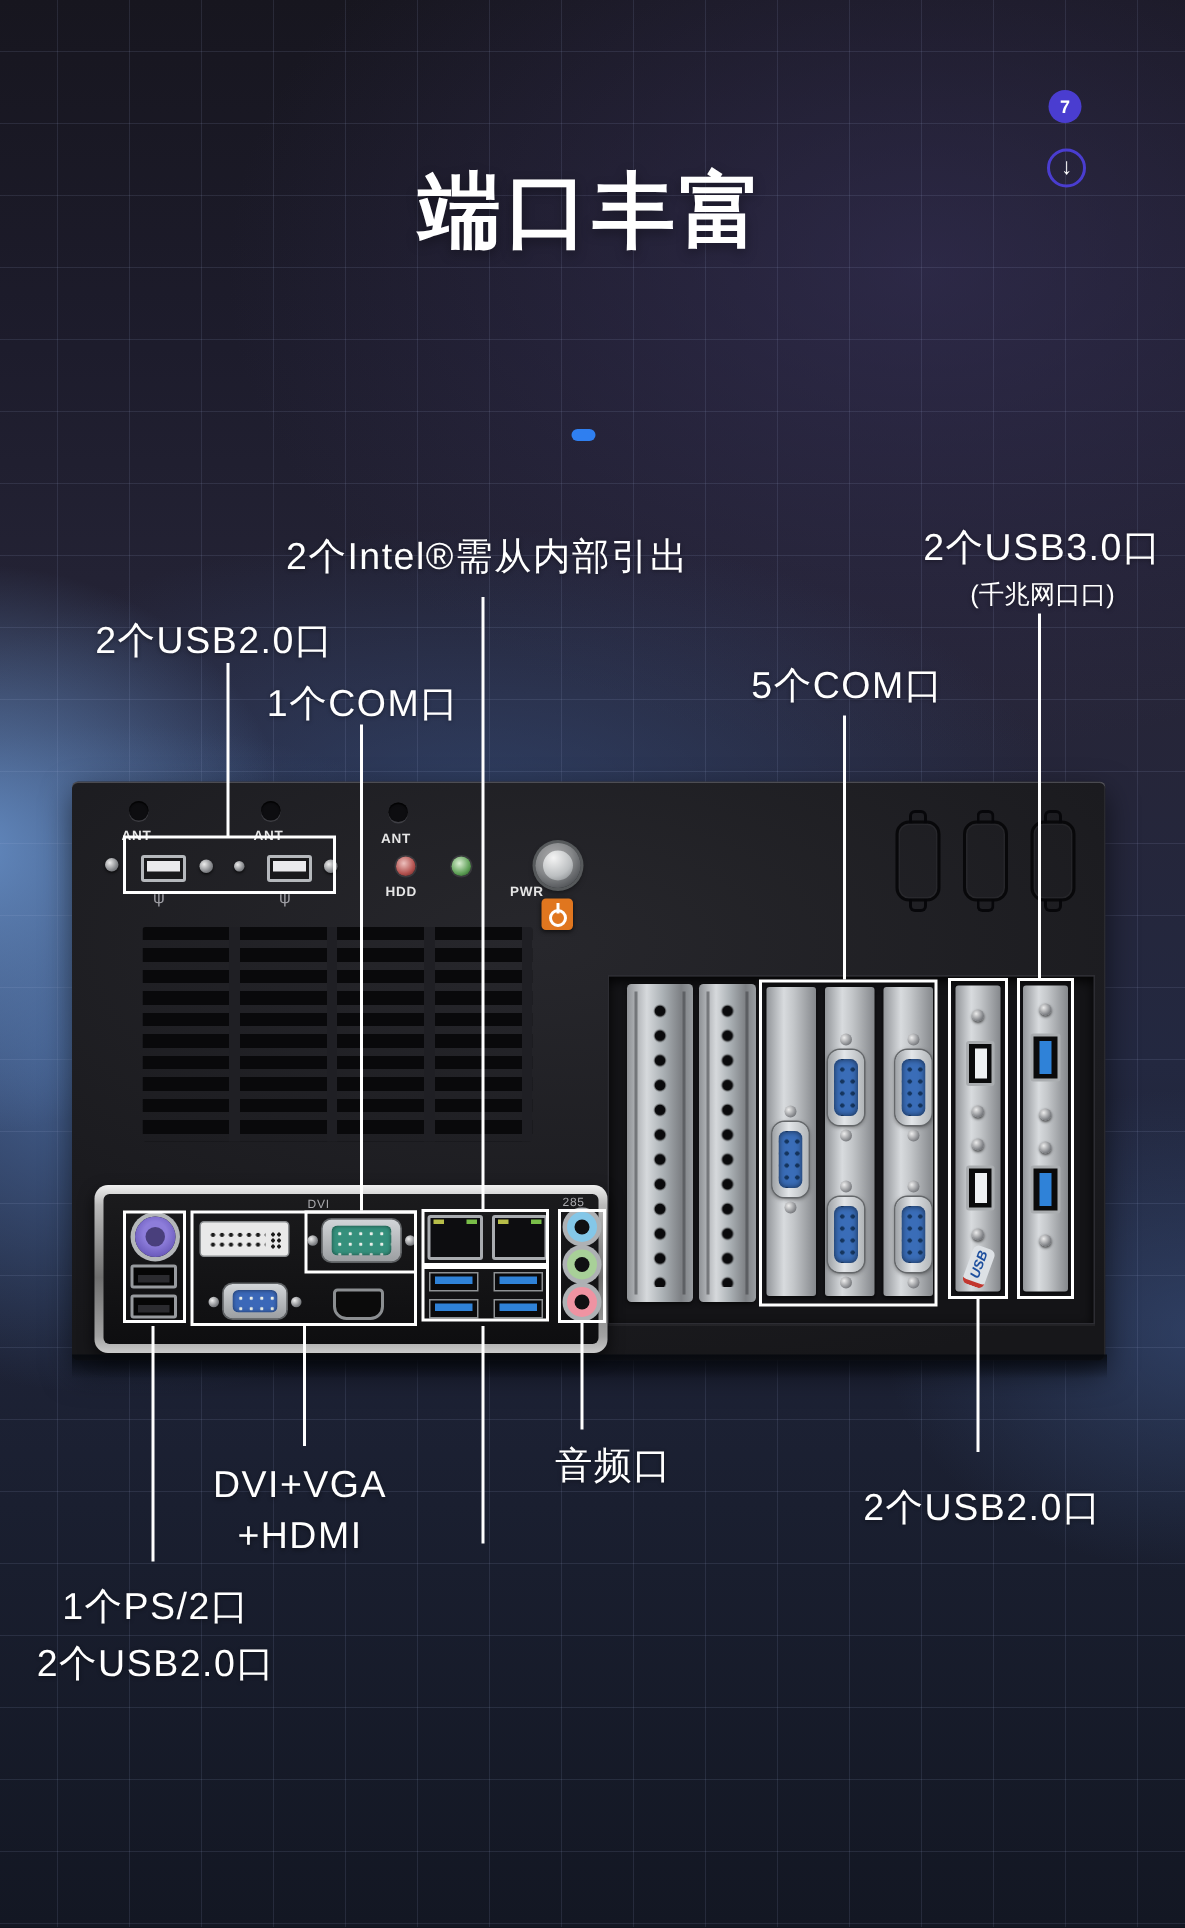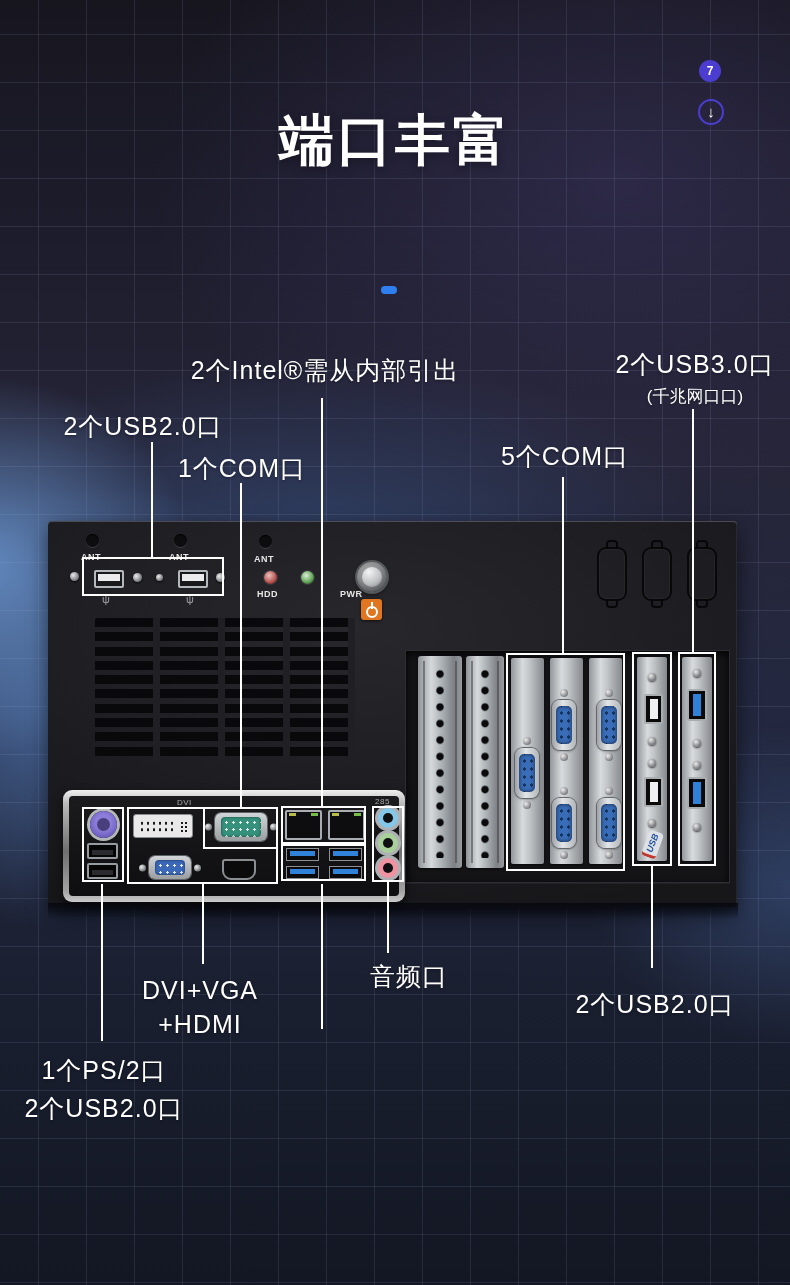--- a/index.html
+++ b/index.html
@@ -269,21 +269,21 @@
       <div class="usbv usbv-b" style="left:281px; top:38px; width:20px; height:32px;"></div>
       <div class="usbv usbv-b" style="left:281px; top:126px; width:20px; height:32px;"></div>
       <div class="screw" style="left:287px; top:18px; width:8px; height:8px;"></div>
       <div class="screw" style="left:287px; top:88px; width:8px; height:8px;"></div>
       <div class="screw" style="left:287px; top:110px; width:8px; height:8px;"></div>
       <div class="screw" style="left:287px; top:172px; width:8px; height:8px;"></div>
     </div>
 
     <div class="bezel" style="left:15px; top:269px; width:342px; height:112px;">
       <div class="iopanel">
-        <div class="xlbl" style="left:108px; top:2px;">DVI</div>
+        <div class="xlbl" style="left:136px; top:2px;">DVI</div>
         <div class="xlbl" style="left:306px; top:1px;">285</div>
 
         <div class="hbox" style="left:13px; top:11px; width:42px; height:75px;"></div>
         <div class="ps2" style="left:21px; top:15px; width:27px; height:27px;"></div>
         <div class="usbb" style="left:18px; top:47px; width:31px; height:16px;"></div>
         <div class="usbb" style="left:18px; top:67px; width:31px; height:16px;"></div>
 
         <div class="hbox" style="left:58px; top:11px; width:151px; height:77px;"></div>
         <div class="hbox" style="left:134px; top:11px; width:75px; height:42px;"></div>
         <div class="dvi" style="left:64px; top:18px; width:60px; height:24px;"></div>

